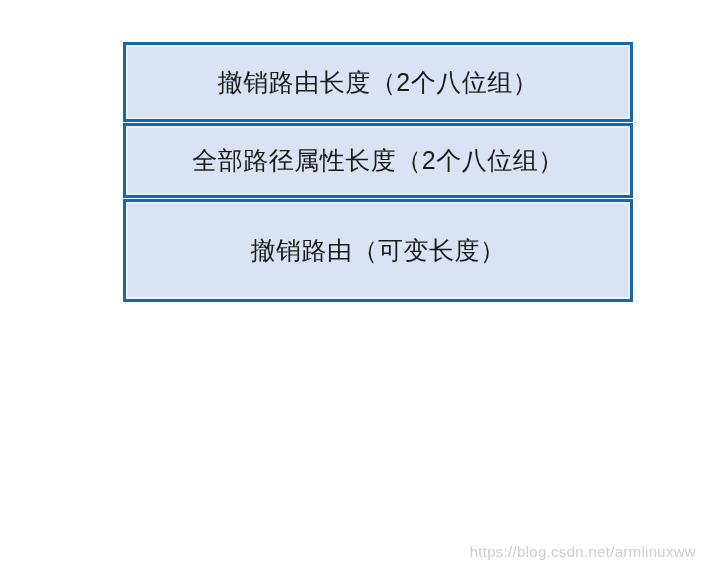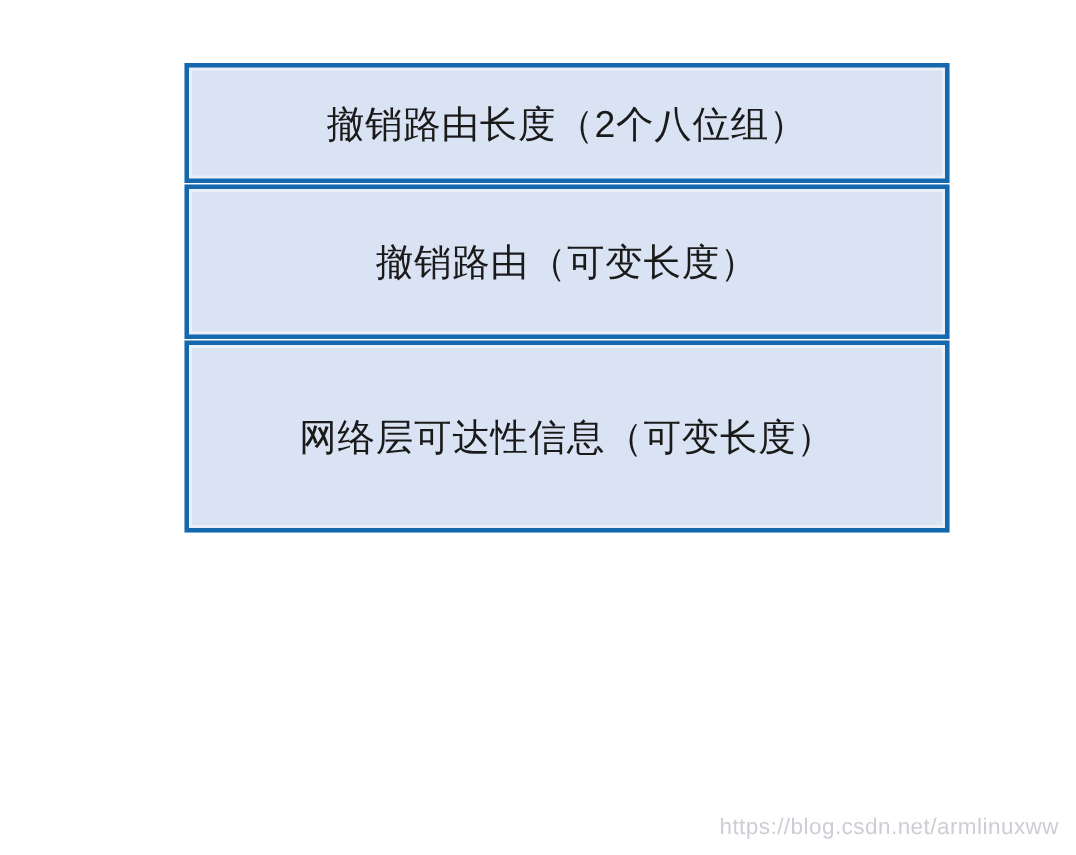--- a/index.html
+++ b/index.html
@@ -44,39 +44,39 @@
     margin-bottom: 1px;
   }
   .field-box:last-child { margin-bottom: 0; }
   .h1 { height: 80px; }
   .h2 { height: 125px; }
   .h3 { height: 75px; }
   .h4 { height: 103px; }
   .h5 { height: 128px; }
   .watermark {
     position: absolute;
-    right: 11px; bottom: 10px;
+    right: 21px; bottom: 10px;
     font-size: 15px;
     color: var(--watermark);
     opacity: 0.95;
     letter-spacing: 0.3px;
     z-index: 5;
     pointer-events: none;
   }
 </style>
 </head>
 <body>
 
 <div class="screen">
   <div class="diagram">
     <div class="field-box h1">
       <span>撤销路由长度（2个八位组）</span>
     </div>
+    <div class="field-box h3">
+      <span>全部路径属性长度（2个八位组）</span>
+    </div>
     <div class="field-box h4">
       <span>撤销路由（可变长度）</span>
-    </div>
-    <div class="field-box h5">
-      <span>网络层可达性信息（可变长度）</span>
     </div>
   </div>
 
   <div class="watermark">https://blog.csdn.net/armlinuxww</div>
 </div>
 
 </body></html>

